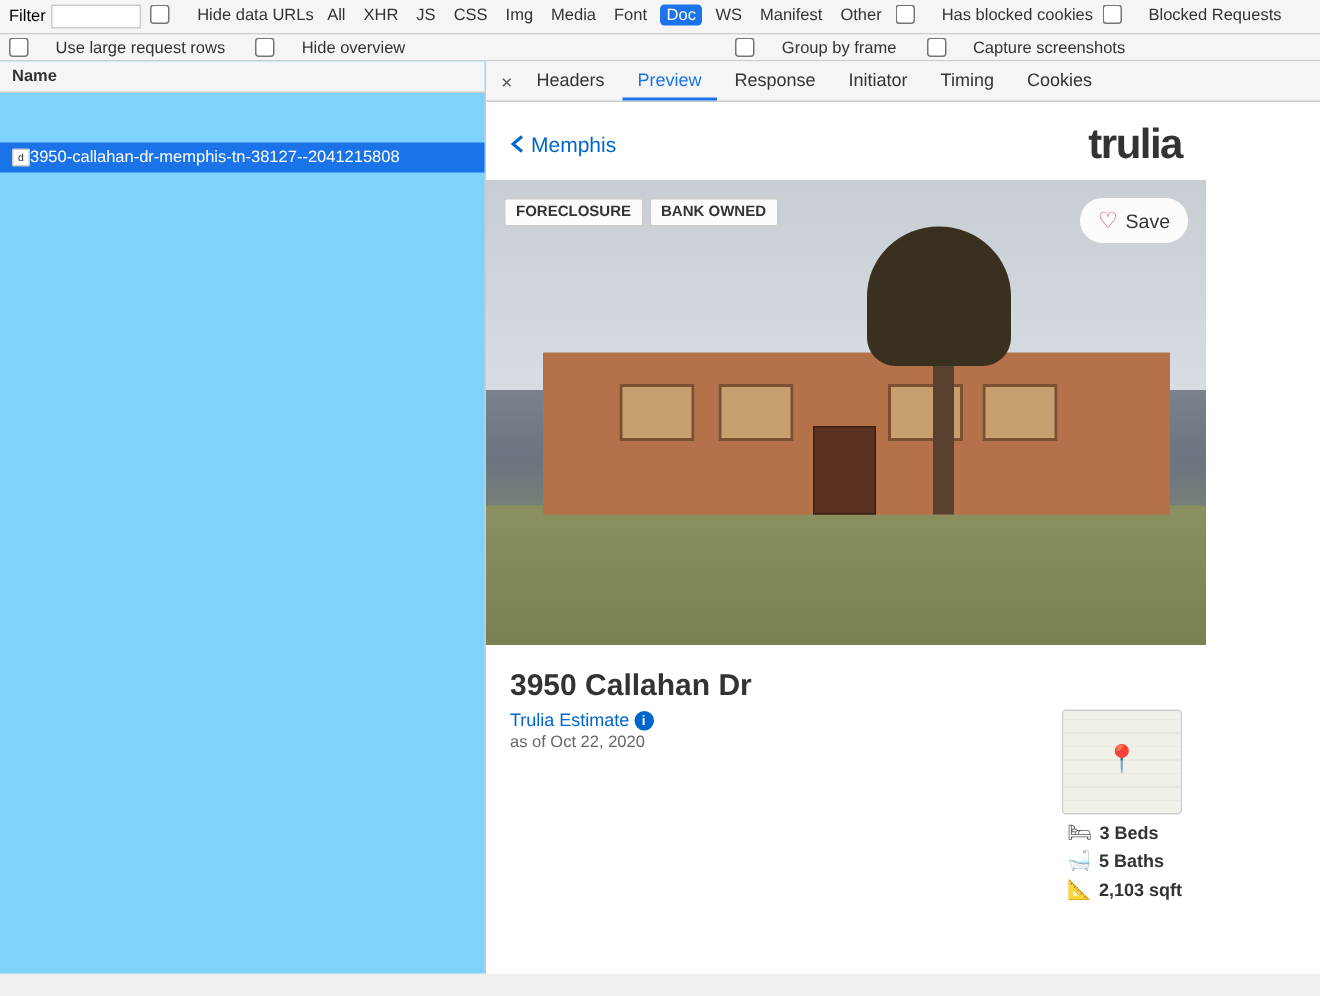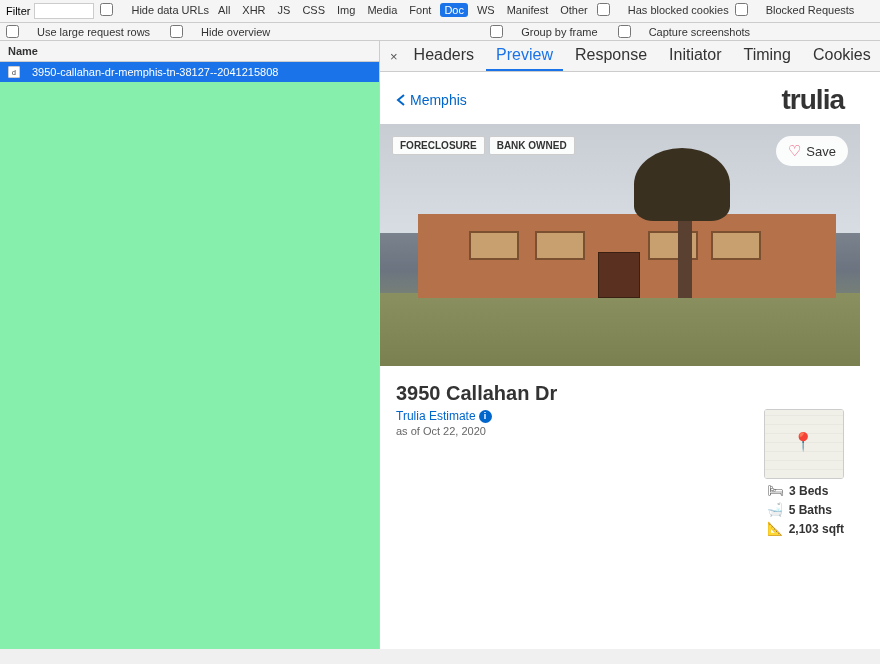--- a/index.html
+++ b/index.html
@@ -61,41 +61,42 @@
     }
 
     
     .main-layout {
       display: flex;
       height: calc(664px - 56px);
     }
 
     
     .left-panel {
-      width: 380px;
+      width: 324px;
       border-right: 1px solid #ccc;
-      background: #86efac;
+      background: #7dd3fc;
       display: flex;
       flex-direction: column;
     }
     .panel-header {
       padding: 4px 8px;
       border-bottom: 1px solid #ccc;
       font-size: 11px;
       font-weight: bold;
       color: #333;
       background: #f5f5f5;
     }
     .network-item {
       padding: 4px 8px;
       font-size: 11px;
       cursor: pointer;
       display: flex;
       align-items: center;
-      gap: 12px;
+      gap: 0;
+      margin-top: 33px;
     }
     .network-item.selected {
       background: #1a73e8;
       color: white;
     }
     .network-item .doc-icon {
       width: 12px;
       height: 12px;
       background: #fff;
       border: 1px solid #ccc;
@@ -137,21 +138,21 @@
       cursor: pointer;
       font-size: 13px;
       color: #555;
       padding: 3px 4px;
     }
     .tab {
       padding: 5px 10px;
       cursor: pointer;
       border-bottom: 2px solid transparent;
       color: #333;
-      font-size: 16px;
+      font-size: 12px;
     }
     .tab.active {
       border-bottom: 2px solid #1a73e8;
       color: #1a73e8;
     }
 
     
     .preview-content {
       flex: 1;
       overflow-y: auto;
@@ -182,21 +183,21 @@
       font-size: 28px;
       font-weight: bold;
       color: #333;
       letter-spacing: -1px;
     }
 
     
     .property-image-container {
       position: relative;
       width: 100%;
-      height: 242px;
+      height: 310px;
       overflow: hidden;
       background: #888;
     }
     .property-image-bg {
       width: 100%;
       height: 100%;
       background: linear-gradient(180deg, #b0b8c0 0%, #8a9099 30%, #6b7480 60%, #9aa060 100%);
       position: relative;
     }
 

